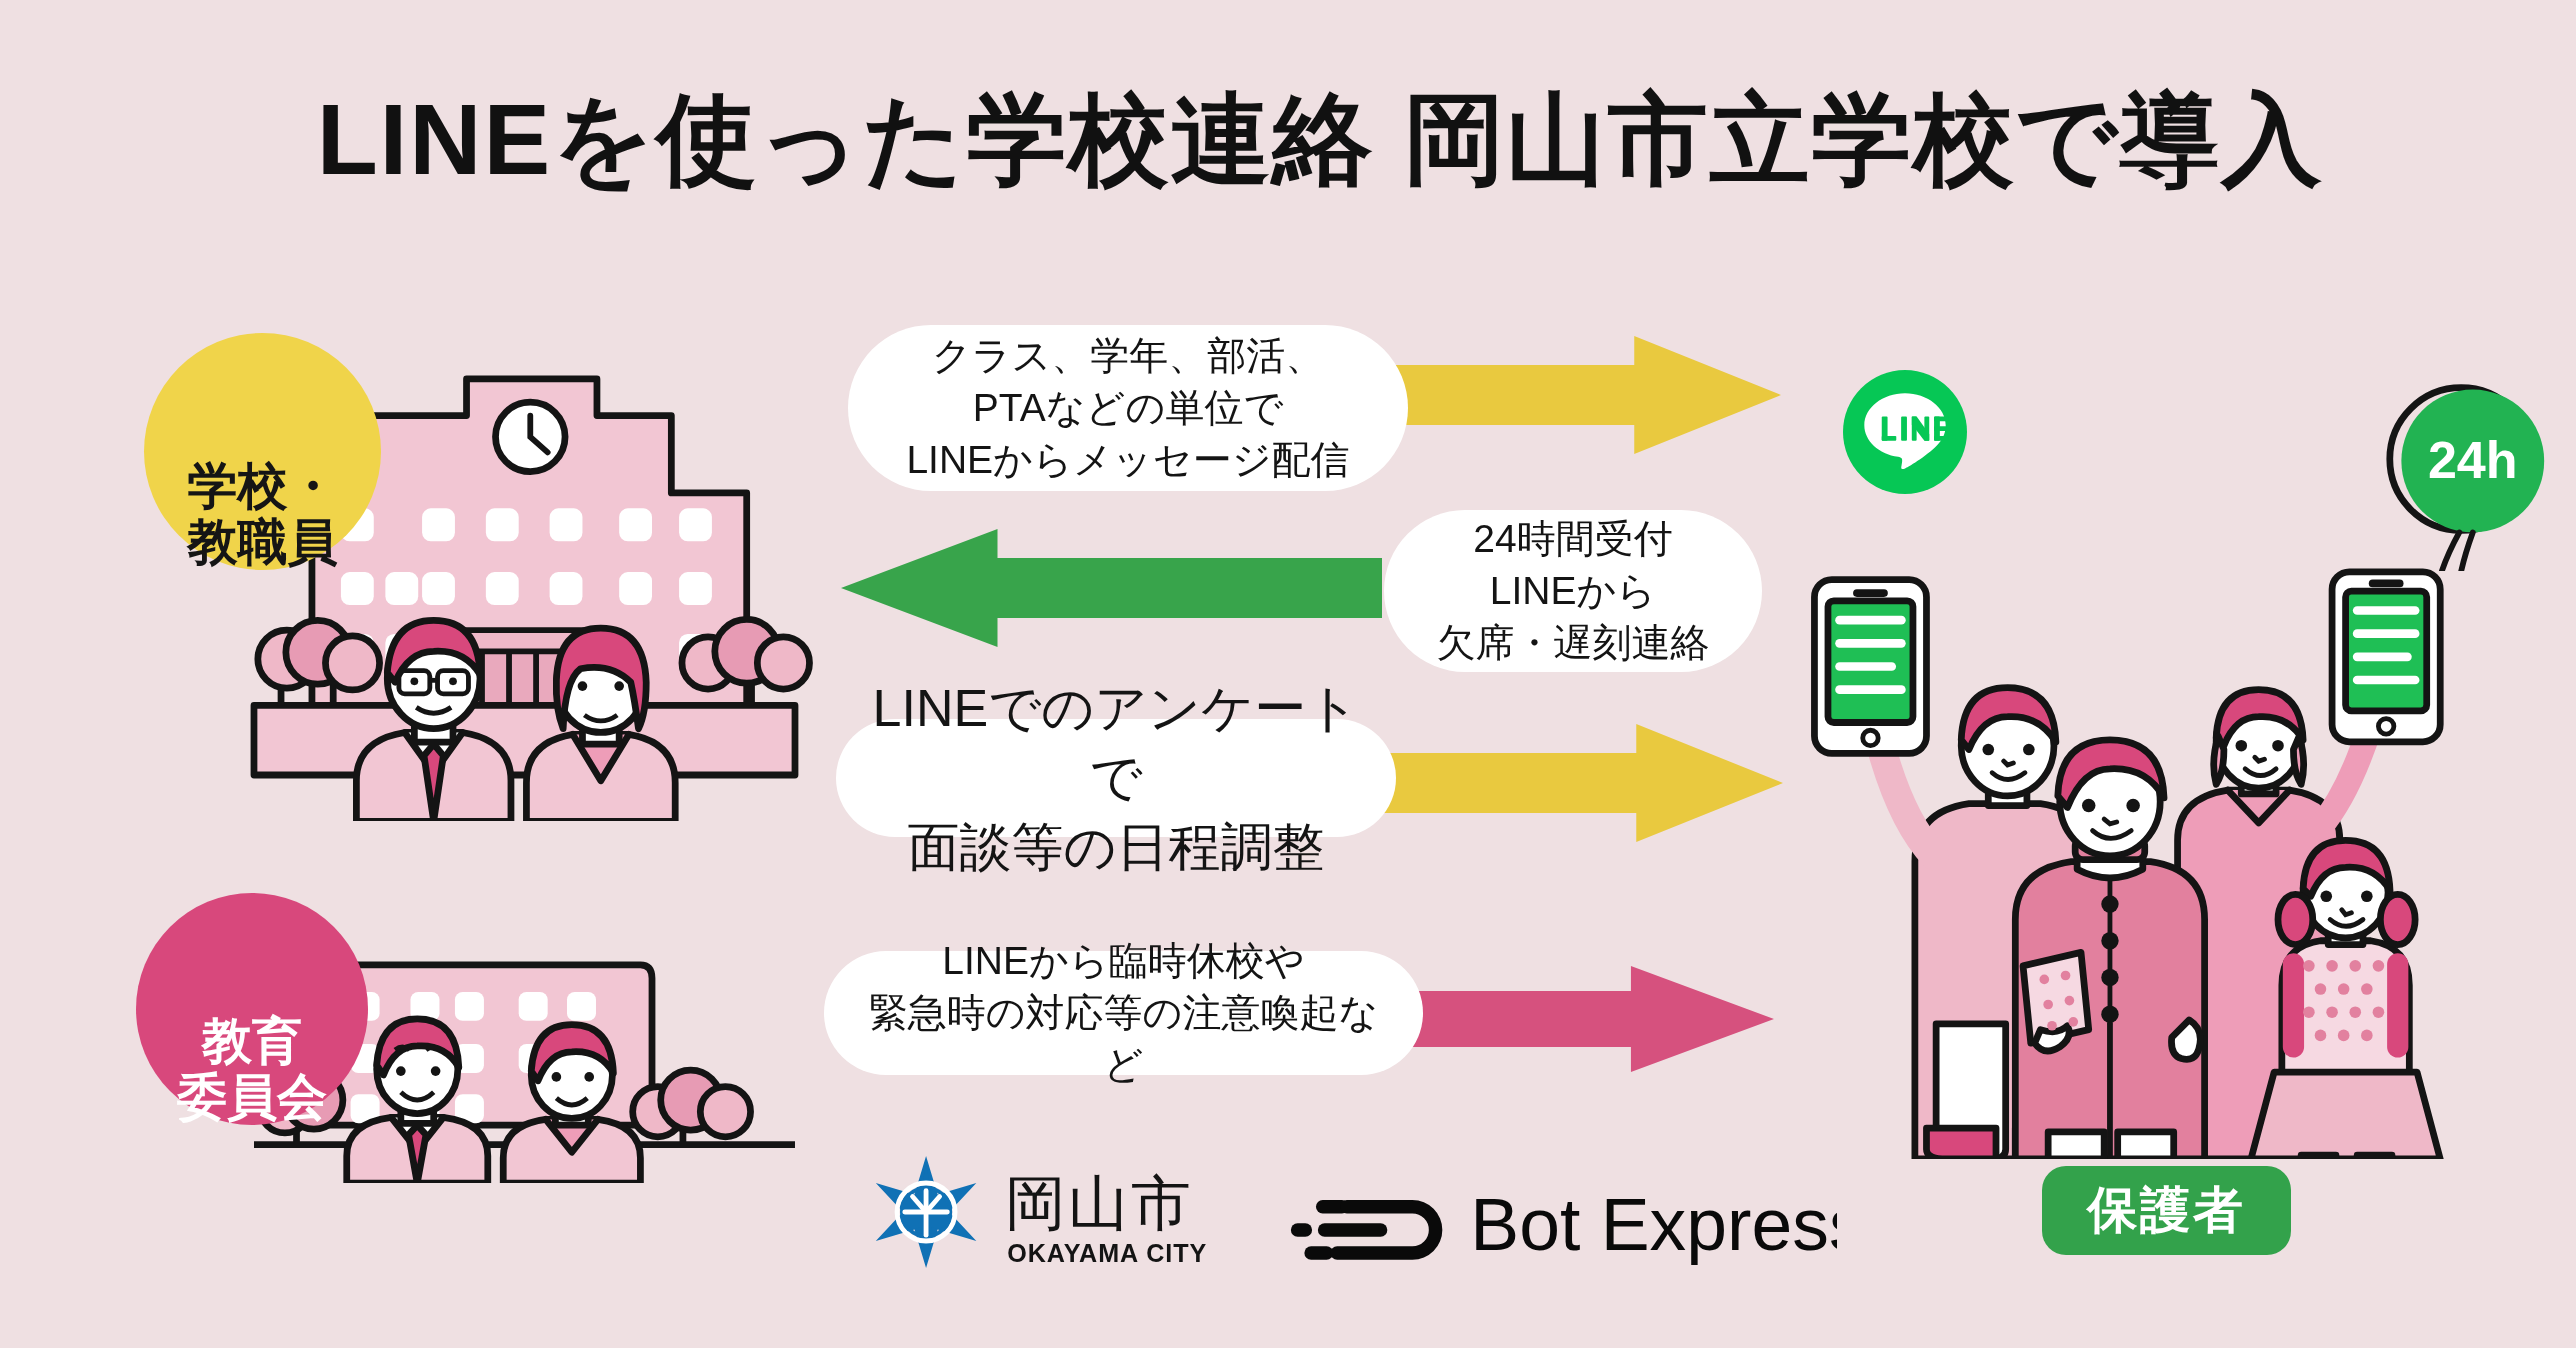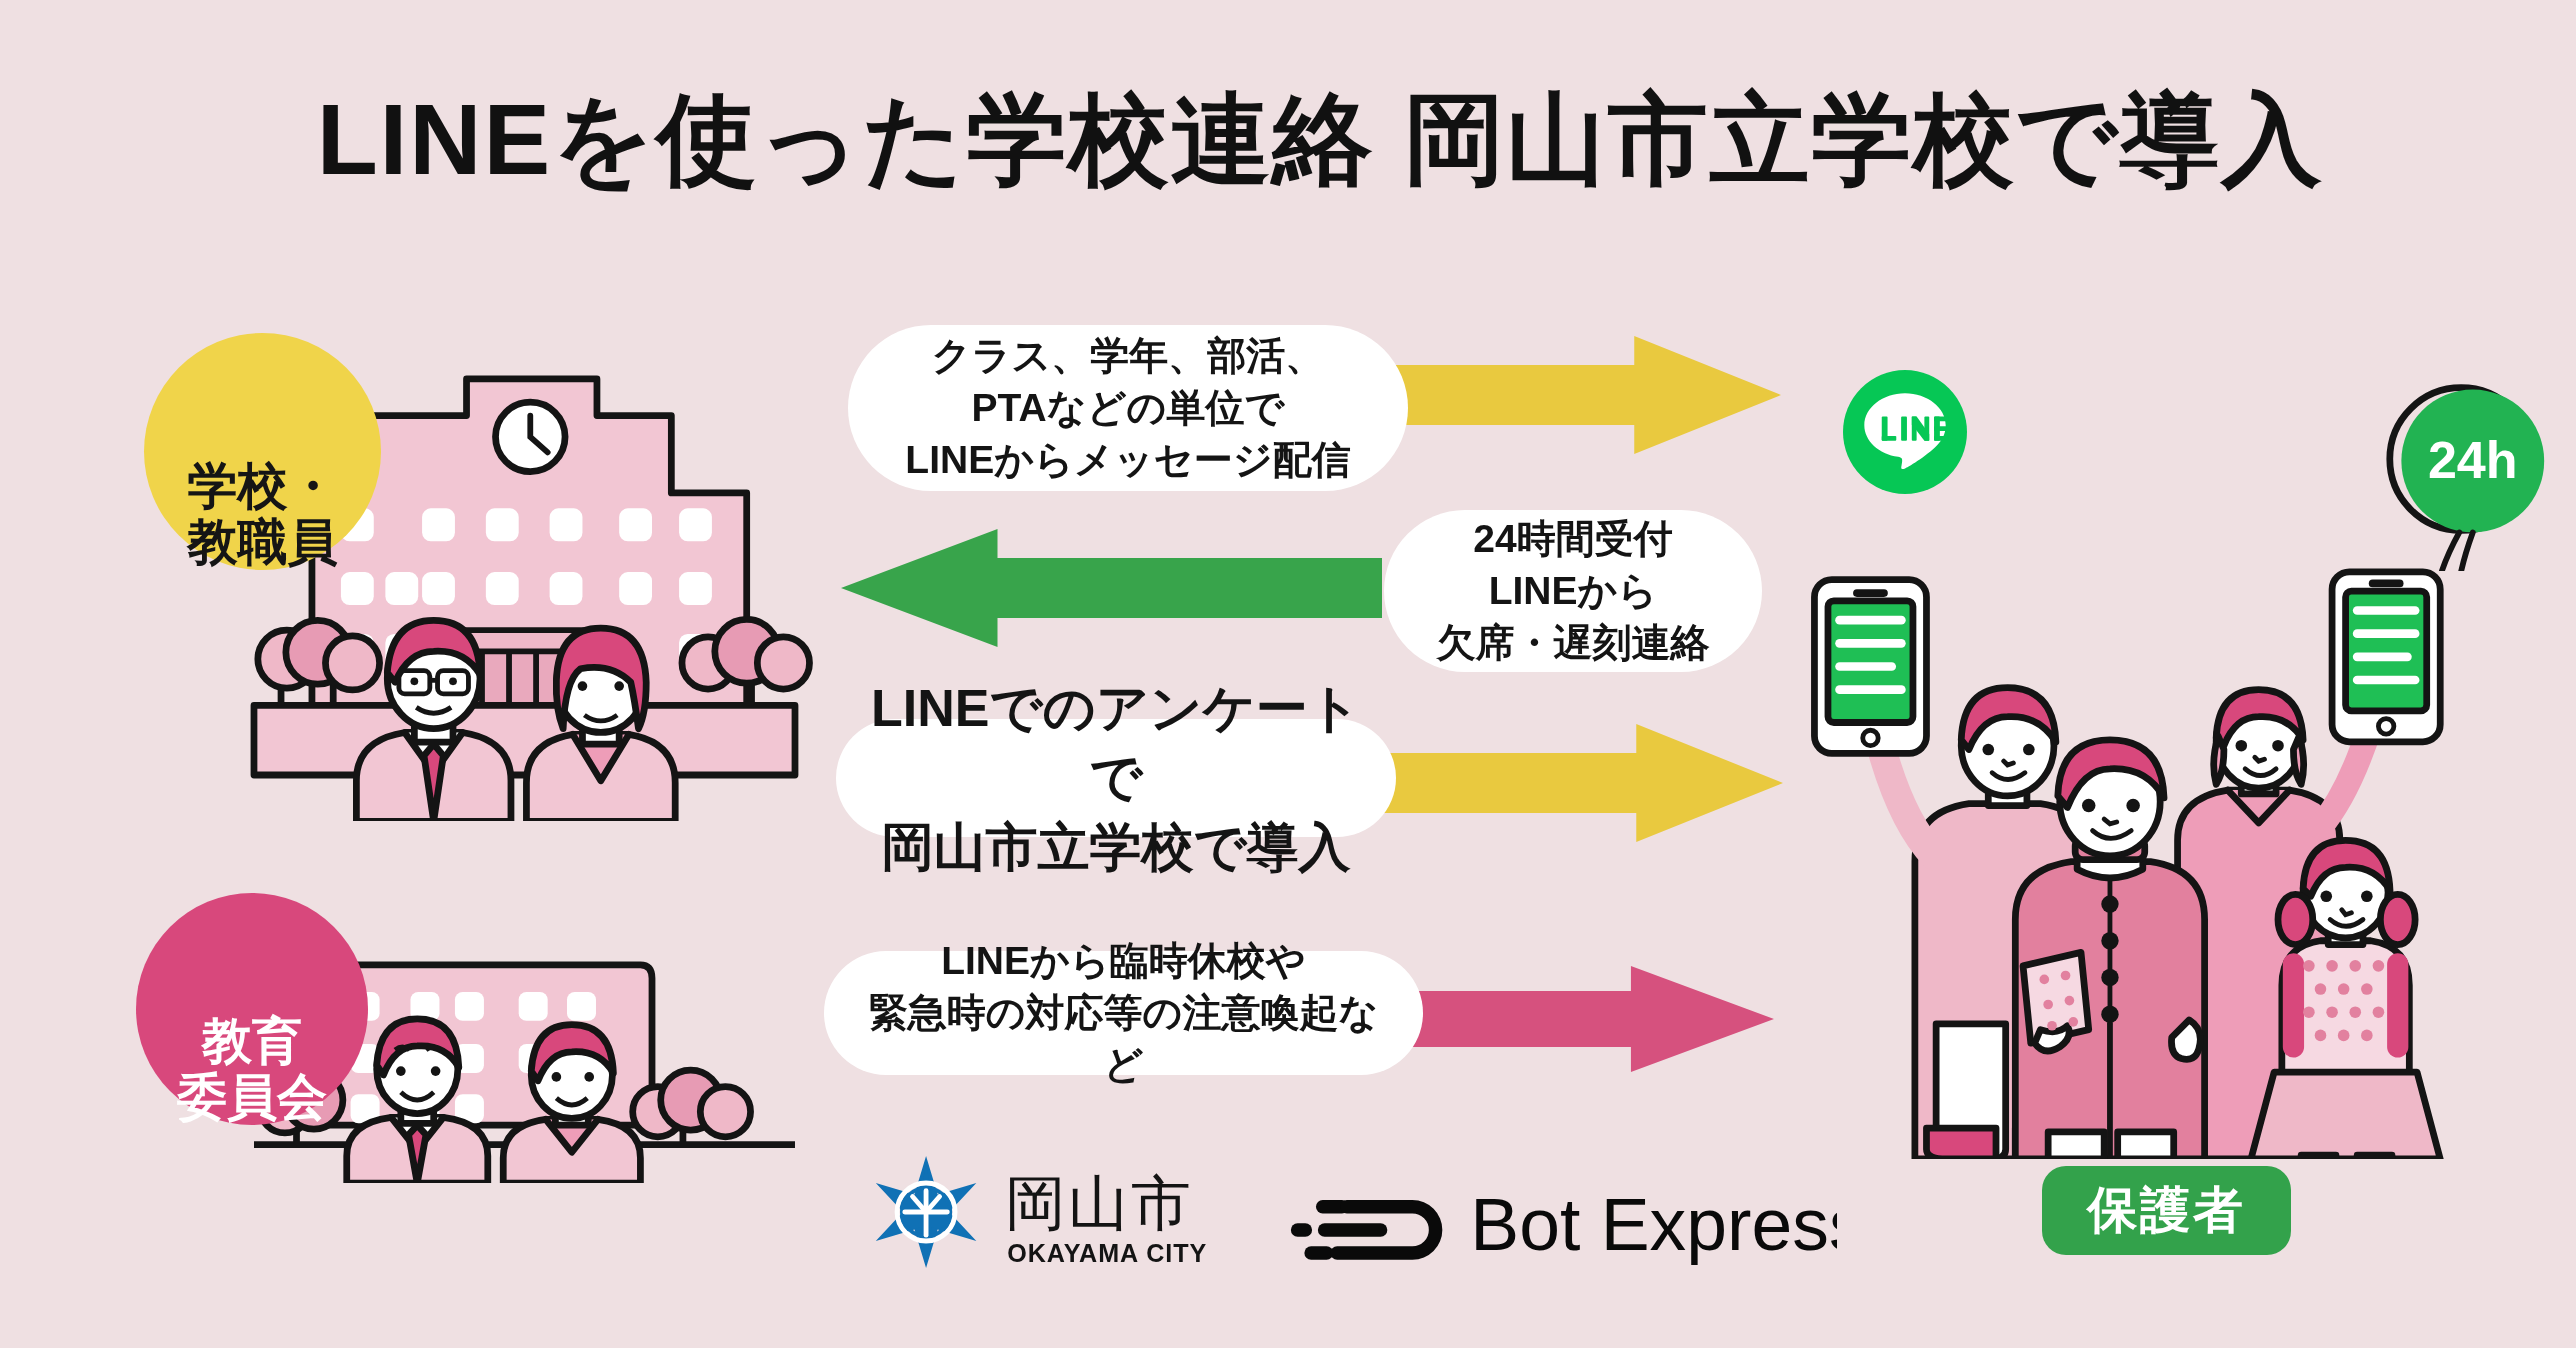--- a/index.html
+++ b/index.html
@@ -43,21 +43,21 @@
     left:104px;top:893px;width:232px;height:232px;
     background:#D8487C;color:#ffffff;font-size:50px;
   }
 
   
   .bubble{
     background:#ffffff;
     border-radius:965px;
     display:flex;align-items:center;justify-content:center;
     text-align:center;
-    font-weight:700;
+    font-weight:400;
     color:#141414;
     line-height:1.33;
     z-index:5;
     padding:0 25px;
     box-sizing:border-box;
   }
   #bubble-1{left:816px;top:325px;width:560px;height:166px;font-size:39px;}
   #bubble-2{left:1352px;top:510px;width:378px;height:162px;font-size:39px;}
   #bubble-3{left:804px;top:719px;width:560px;height:118px;font-size:52px;justify-content:flex-end;}
   #bubble-4{left:792px;top:951px;width:599px;height:124px;font-size:39px;}
@@ -307,21 +307,21 @@
     <span>
       <span>24時間受付</span><br>
       <span>LINEから</span><br>
       <span>欠席・遅刻連絡</span>
     </span>
   </div>
 
   <div class="abs bubble" id="bubble-3">
     <span>
       <span>LINEでのアンケートで</span><br>
-      <span>岡山市立学校で導入</span>
+      <span>面談等の日程調整</span>
     </span>
   </div>
 
   <div class="abs bubble" id="bubble-4">
     <span>
       <span>LINEから臨時休校や</span><br>
       <span>緊急時の対応等の注意喚起など</span>
     </span>
   </div>
 

